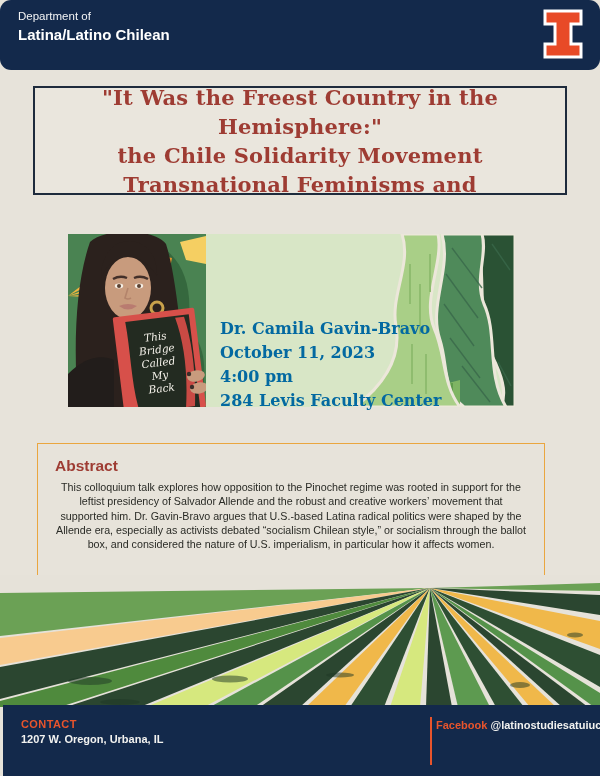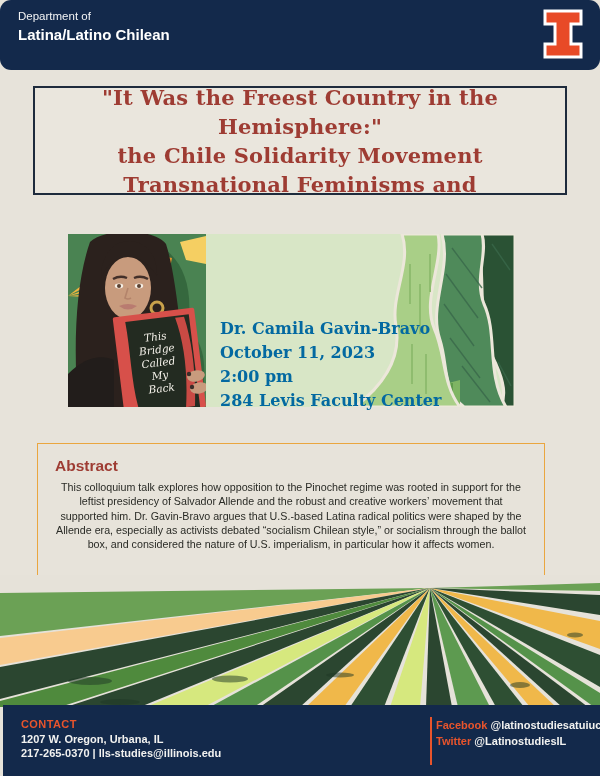--- a/index.html
+++ b/index.html
@@ -135,21 +135,21 @@
           <line x1="204" y1="30" x2="204" y2="70"></line>
             <line x1="214" y1="50" x2="214" y2="100"></line>
           <line x1="224" y1="20" x2="224" y2="58"></line>
             <line x1="206" y1="110" x2="206" y2="150"></line>
           <line x1="220" y1="120" x2="220" y2="160"></line>
         </g>
       </svg>
       <div class="event-details">
         <div>Dr. Camila Gavin-Bravo</div>
         <div>October 11, 2023</div>
-        <div>2:00 pm</div>
+        <div>4:00 pm</div>
         <div>284 Levis Faculty Center</div>
       </div>
     </div>
   </div>
 
   <div class="abstract-box">
     <div class="abstract-heading">Abstract</div>
     <div class="abstract-body">This colloquium talk explores how opposition to the Pinochet regime was rooted in support for the leftist presidency of Salvador Allende and the robust and creative workers’ movement that supported him. Dr. Gavin-Bravo argues that U.S.-based Latina radical politics were shaped by the Allende era, especially as activists debated “socialism Chilean style,” or socialism through the ballot box, and considered the nature of U.S. imperialism, in particular how it affects women.</div>
   </div>
 
@@ -183,28 +183,23 @@
         <ellipse cx="120" cy="127" rx="20" ry="3"></ellipse>
       <ellipse cx="520" cy="110" rx="10" ry="3"></ellipse>
         <ellipse cx="575" cy="60" rx="8" ry="2.4"></ellipse>
     </g>
   </svg>
 
   <div class="footer">
     <div class="contact">
       <div class="contact-heading">CONTACT</div>
       <div class="contact-line">1207 W. Oregon, Urbana, IL</div>
-      <div class="contact-line">217-265-0370 | lls-studies@illinois.edu</div>
     </div>
     <div class="social-rule"></div>
     <div class="social">
       <div>
         <span class="social-label">Facebook</span>
         <span class="social-handle">@latinostudiesatuiuc</span>
       </div>
-      <div>
-        <span class="social-label">Twitter</span>
-        <span class="social-handle">@LatinostudiesIL</span>
-      </div>
     </div>
   </div>
 
 </div>
 
 </body></html>

